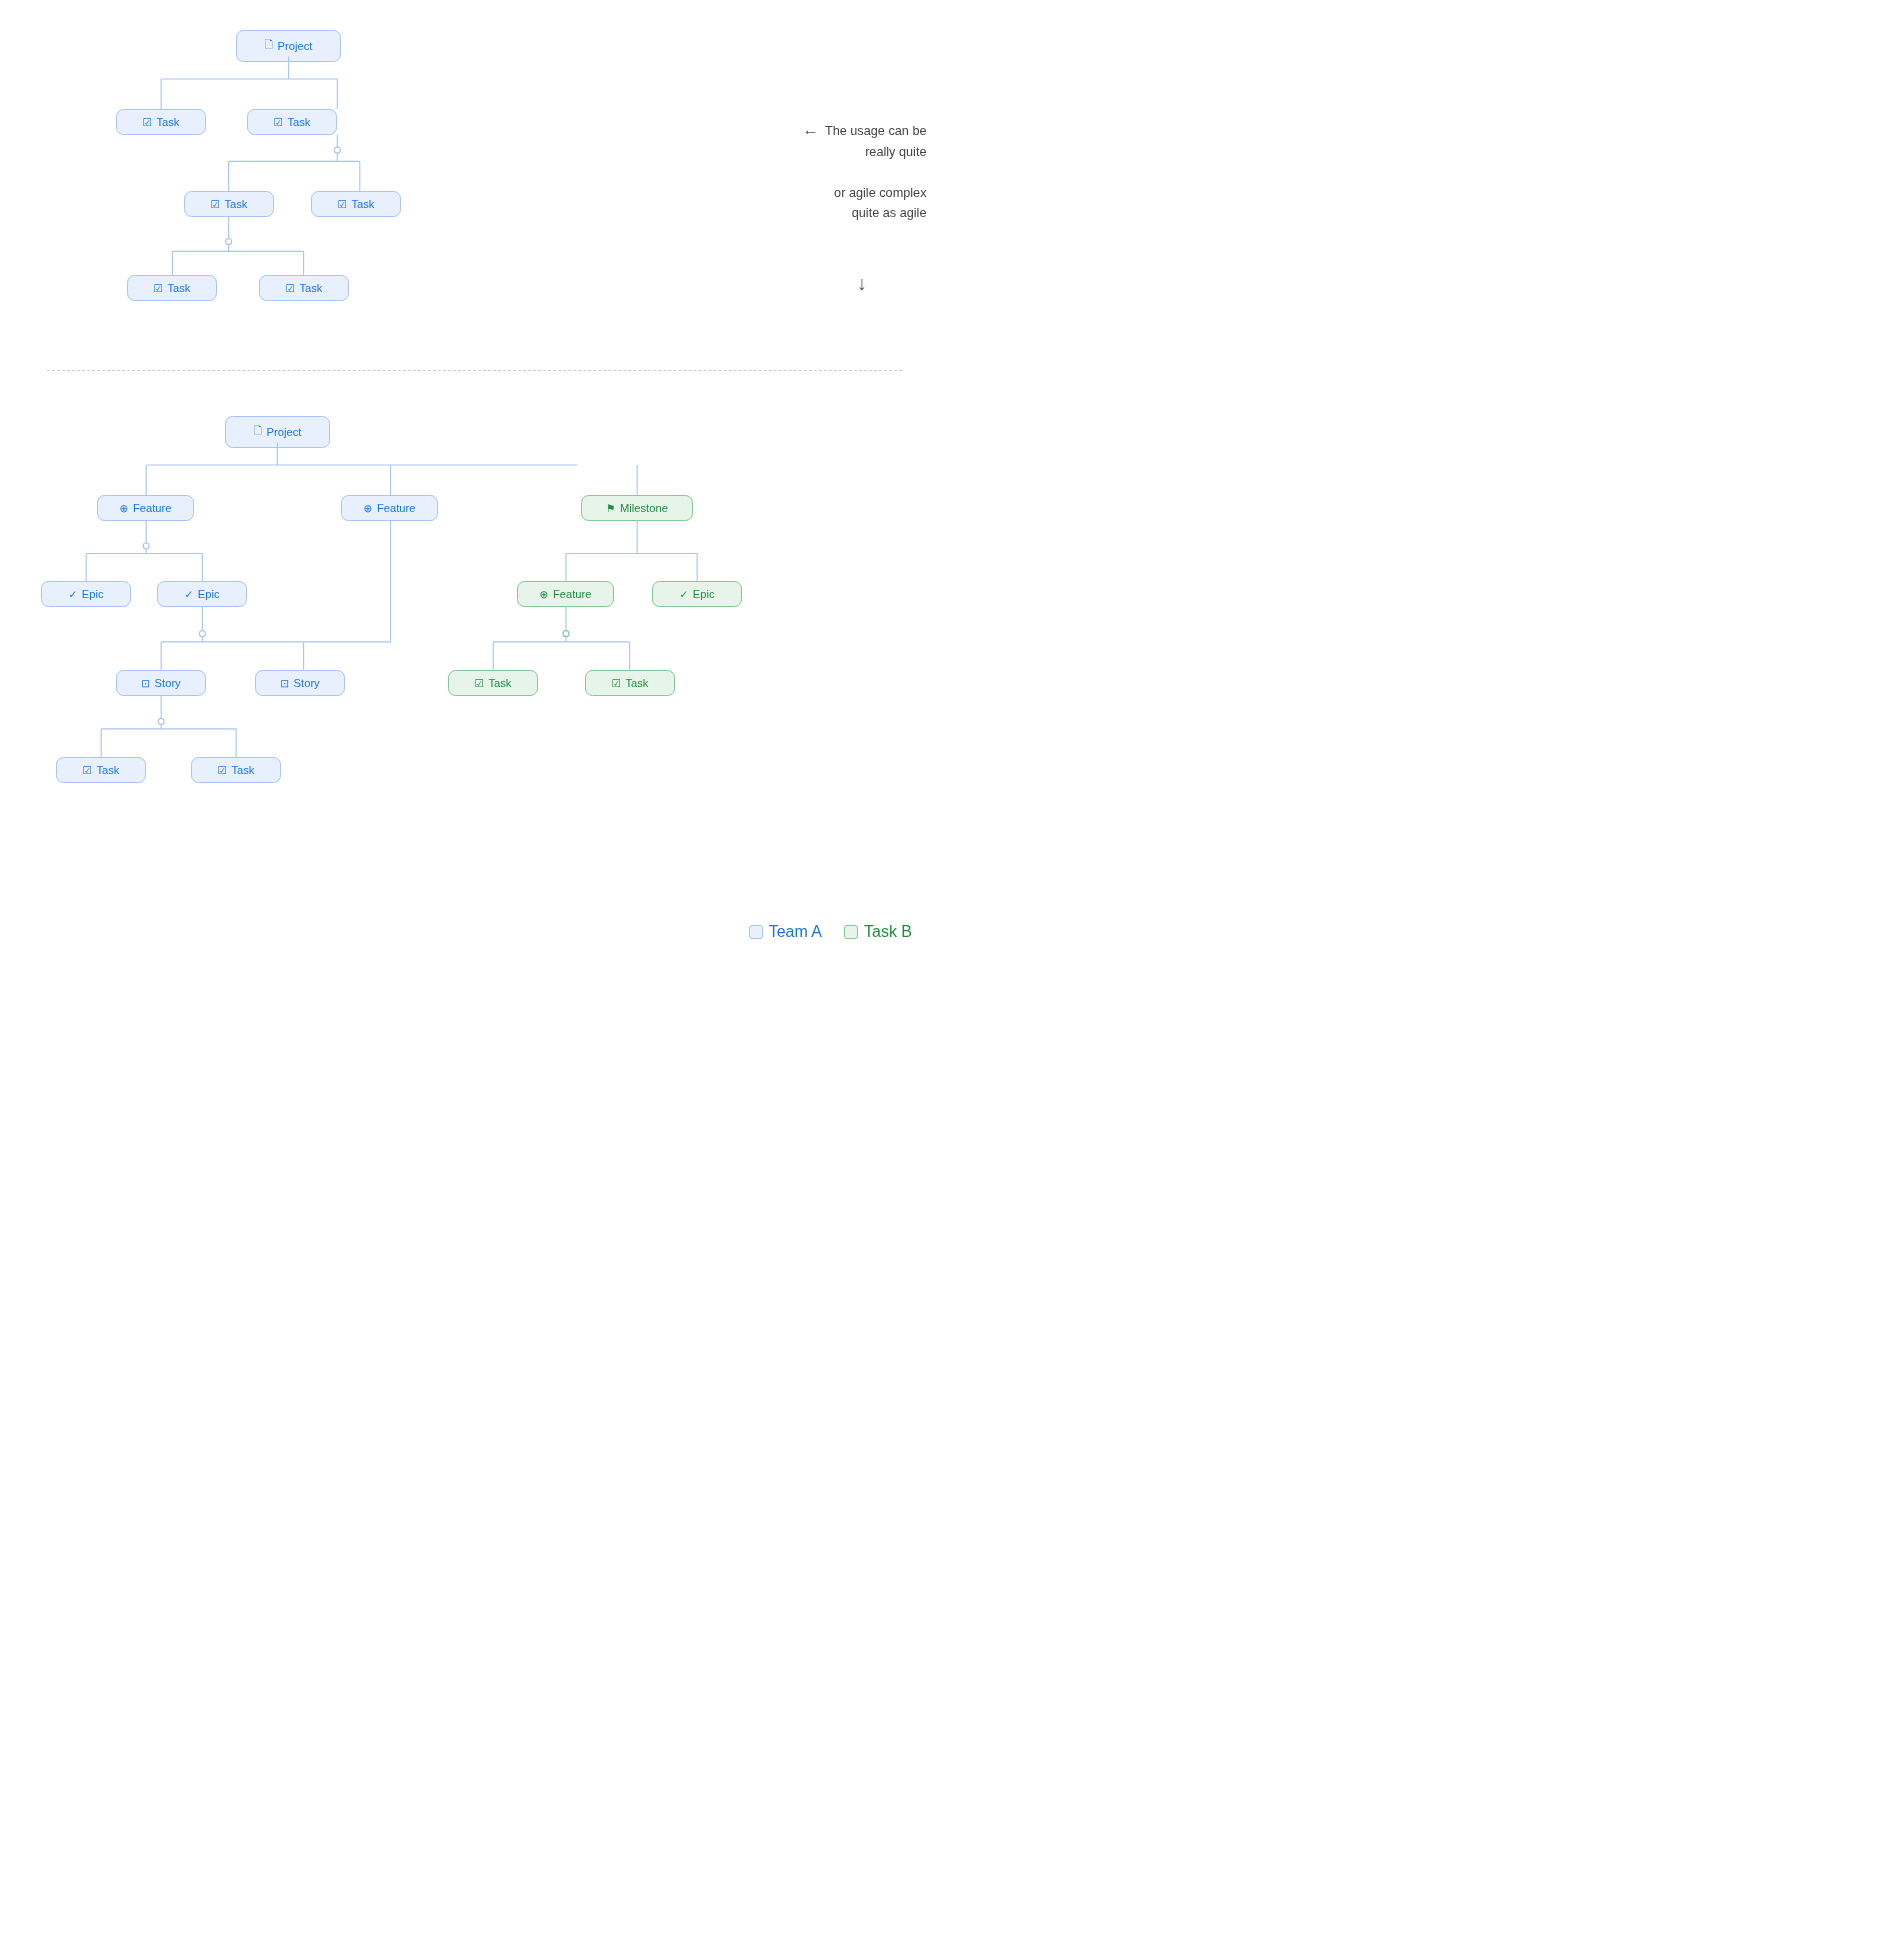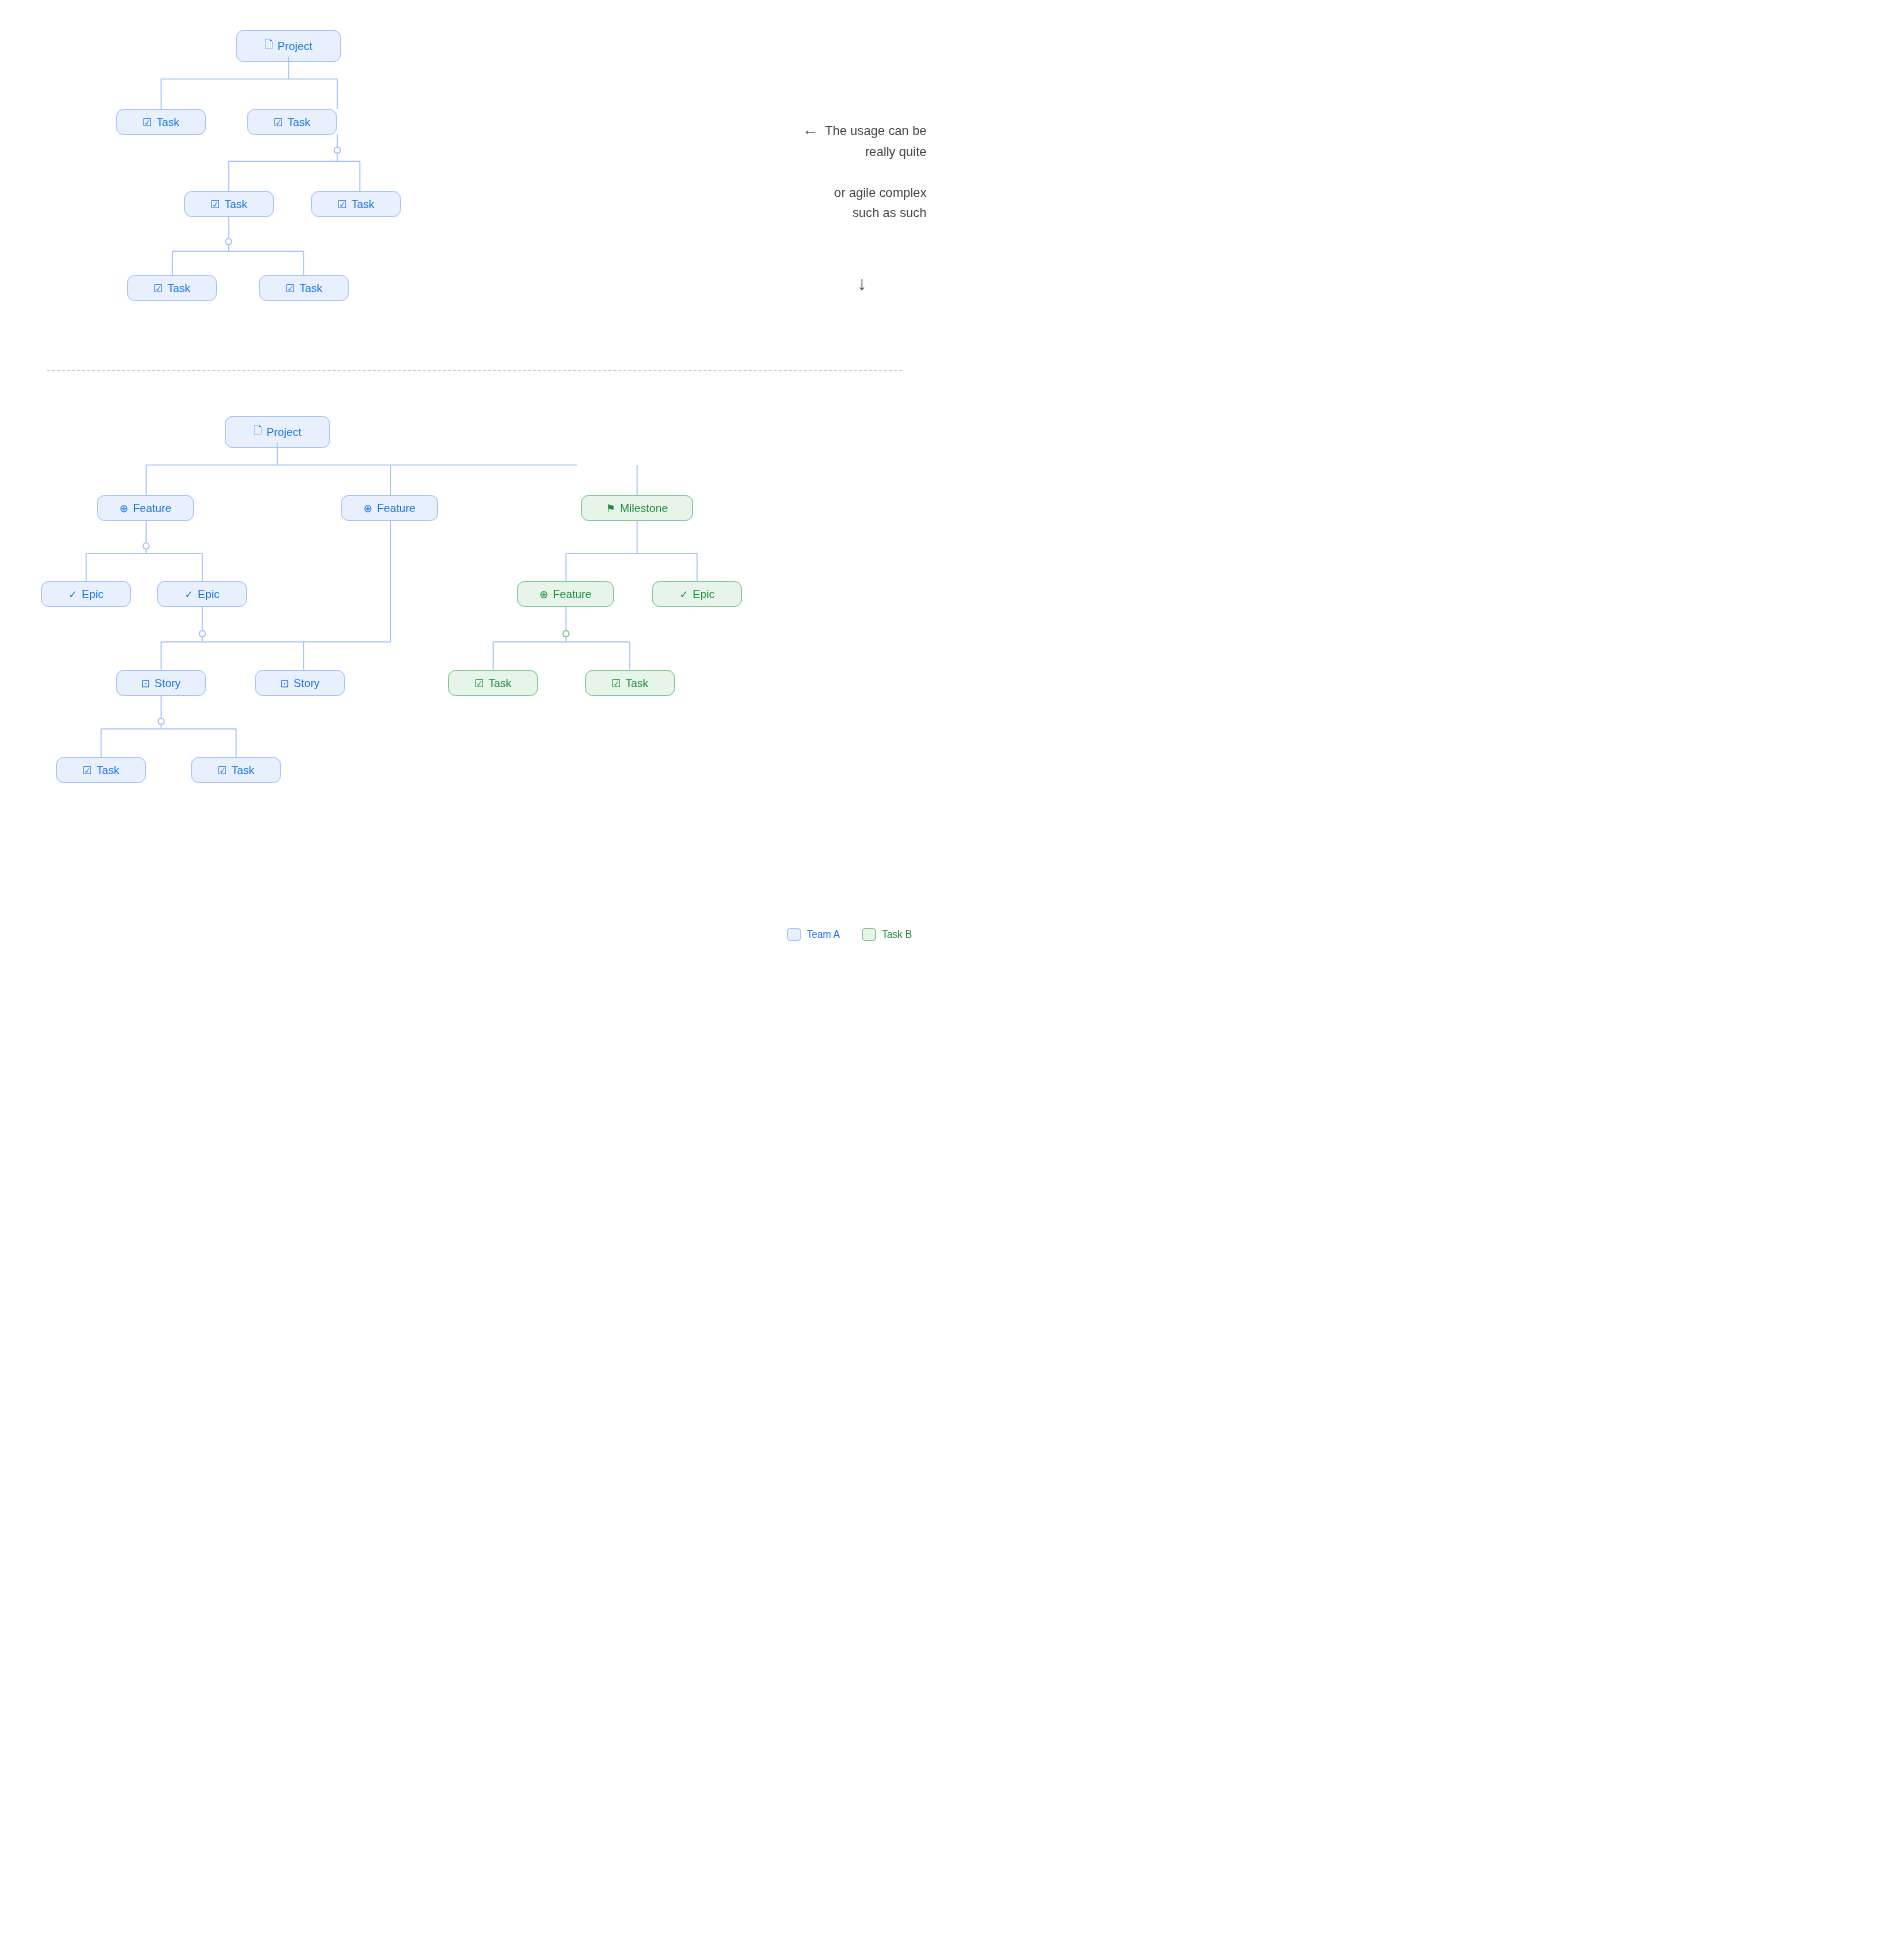--- a/index.html
+++ b/index.html
@@ -88,21 +88,21 @@
     .legend {
       position: absolute;
       display: flex;
       gap: 22.5px;
       align-items: center;
     }
     .legend-item {
       display: flex;
       align-items: center;
       gap: 6px;
-      font-size: 10px;
+      font-size: 16px;
     }
     .legend-box {
       width: 13.5px;
       height: 13.5px;
       border-radius: 3px;
     }
     .legend-box-blue {
       background: #e8f0fe;
       border: 1.1px solid #a8c4f8;
     }
@@ -146,21 +146,21 @@
 <div class="node node-blue" style="left:259px; top:275px; min-width:90px; justify-content:center;">
   <span class="node-icon">☑</span>
   <span>Task</span>
 </div>
 
 <div class="annotation" style="right:22.5px; top:116px; width:195px;">
   <span class="arrow-left">←</span>
   <span>The usage can be</span><br>
   <span>really quite</span><br><br>
   <span>or agile complex</span><br>
-  <span>such as such</span>
+  <span>quite as agile</span>
 </div>
 
 <div class="arrow-down-container" style="right:82px; top:274px;">
   <div style="font-size:19.5px; color:#555; line-height:1;">↓</div>
 </div>
 
 <div class="divider" style="top:370px;"></div>
 
 <div class="node node-blue" style="left:225px; top:416px; min-width:105px; justify-content:center;">
   <span class="node-icon">🗋</span>

